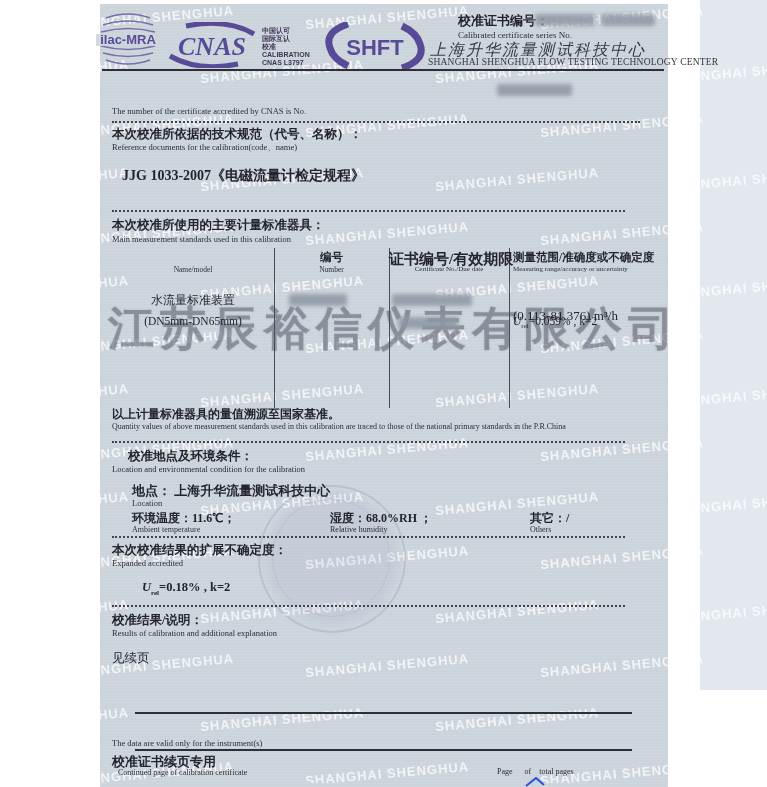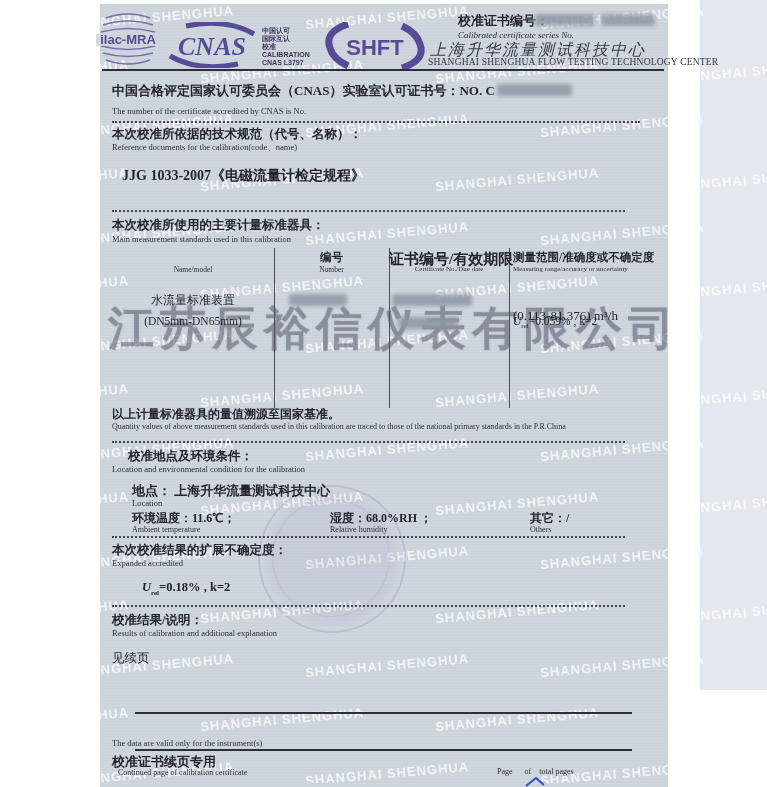--- a/index.html
+++ b/index.html
@@ -138,28 +138,27 @@
 
   <svg class="abs" style="left:322px;top:22px;" width="106" height="48" viewBox="0 0 106 48">
     <path d="M26 2 Q2 10 8 26 Q11 37 26 44" stroke="#574b98" stroke-width="7" fill="none"></path>
     <path d="M80 46 Q104 38 98 22 Q95 11 80 4" stroke="#574b98" stroke-width="7" fill="none"></path>
     <text x="53" y="33" text-anchor="middle" font-family="Liberation Sans, sans-serif" font-size="22" font-weight="bold" fill="#574b98">SHFT</text>
   </svg>
 
   <div class="abs cn b" style="left:458px;top:12px;font-size:13px;">校准证书编号：</div>
   <div class="abs blur" style="left:535px;top:14px;width:60px;height:12px;"></div>
   <div class="abs blur" style="left:601px;top:14px;width:54px;height:12px;"></div>
-  <div class="abs en" style="left:458px;top:30px;font-size:9px;font-style:italic;">Calibrated certificate series No.</div>
+  <div class="abs en" style="left:458px;top:30px;font-size:9px;">Calibrated certificate series No.</div>
 
   <div class="abs cn" style="left:430px;top:40px;font-size:16px;letter-spacing:2px;font-style:italic;color:#343b46;">上海升华流量测试科技中心</div>
   <div class="abs en" style="left:428px;top:57px;font-size:9.5px;letter-spacing:.2px;color:#33343f;">SHANGHAI SHENGHUA FLOW TESTING TECHNOLOGY CENTER</div>
 
   <div class="abs rule" style="left:102px;top:69px;width:562px;height:2px;"></div>
 
-  <div class="abs cn b" style="left:112px;top:82px;font-size:13px;">中国合格评定国家认可委员会（CNAS）实验室认可证书号：NO. C</div>
   <div class="abs blur" style="left:497px;top:84px;width:75px;height:12px;"></div>
   <div class="abs" style="left:112px;top:100px;width:528px;border-bottom:2px dotted #43444e;padding-bottom:3px;">
     <span class="en">The number of the certificate accredited by CNAS is No.</span>
   </div>
 
   <div class="abs cn b" style="left:112px;top:126px;font-size:12.5px;">本次校准所依据的技术规范（代号、名称）：</div>
   <div class="abs en" style="left:112px;top:142px;">Reference documents for the calibration(code、name)</div>
   <div class="abs cn b" style="left:122px;top:167px;font-size:14px;">JJG 1033-2007《电磁流量计检定规程》</div>
 
   <div class="abs dot" style="left:112px;top:210px;width:513px;"></div>

